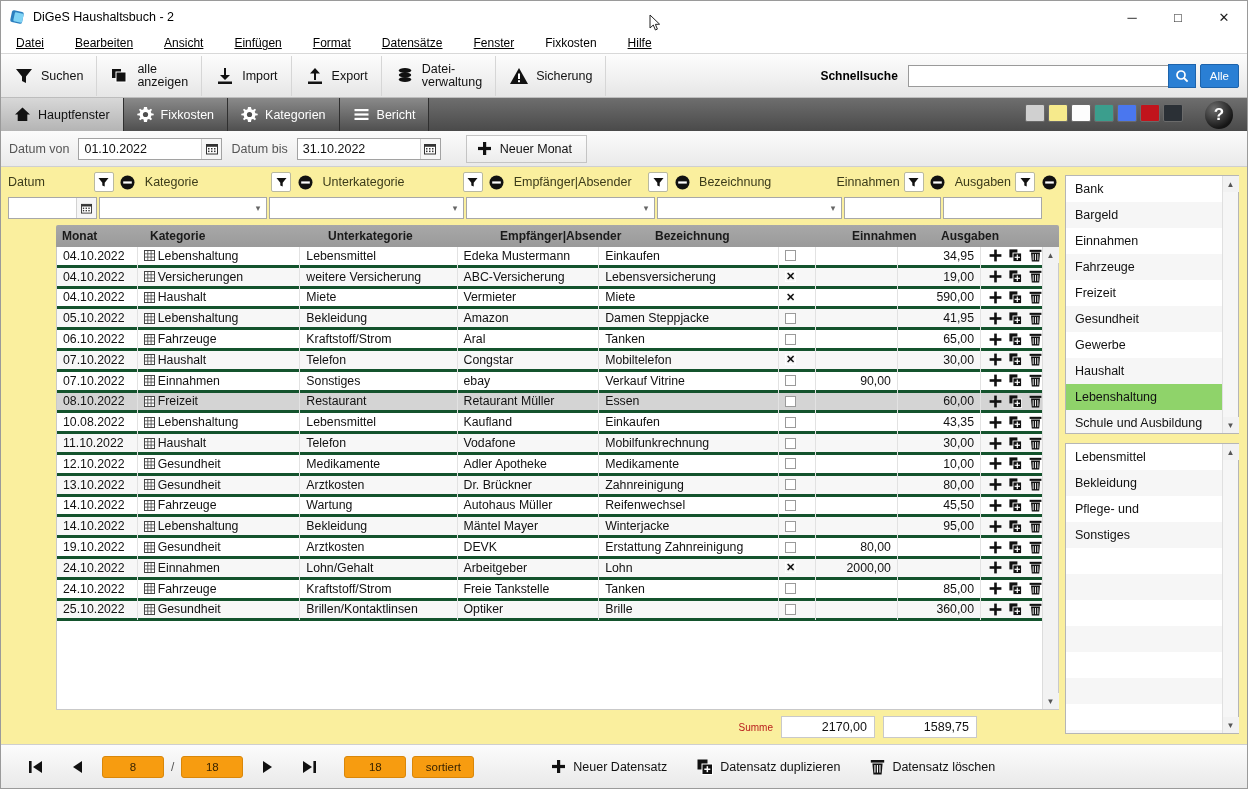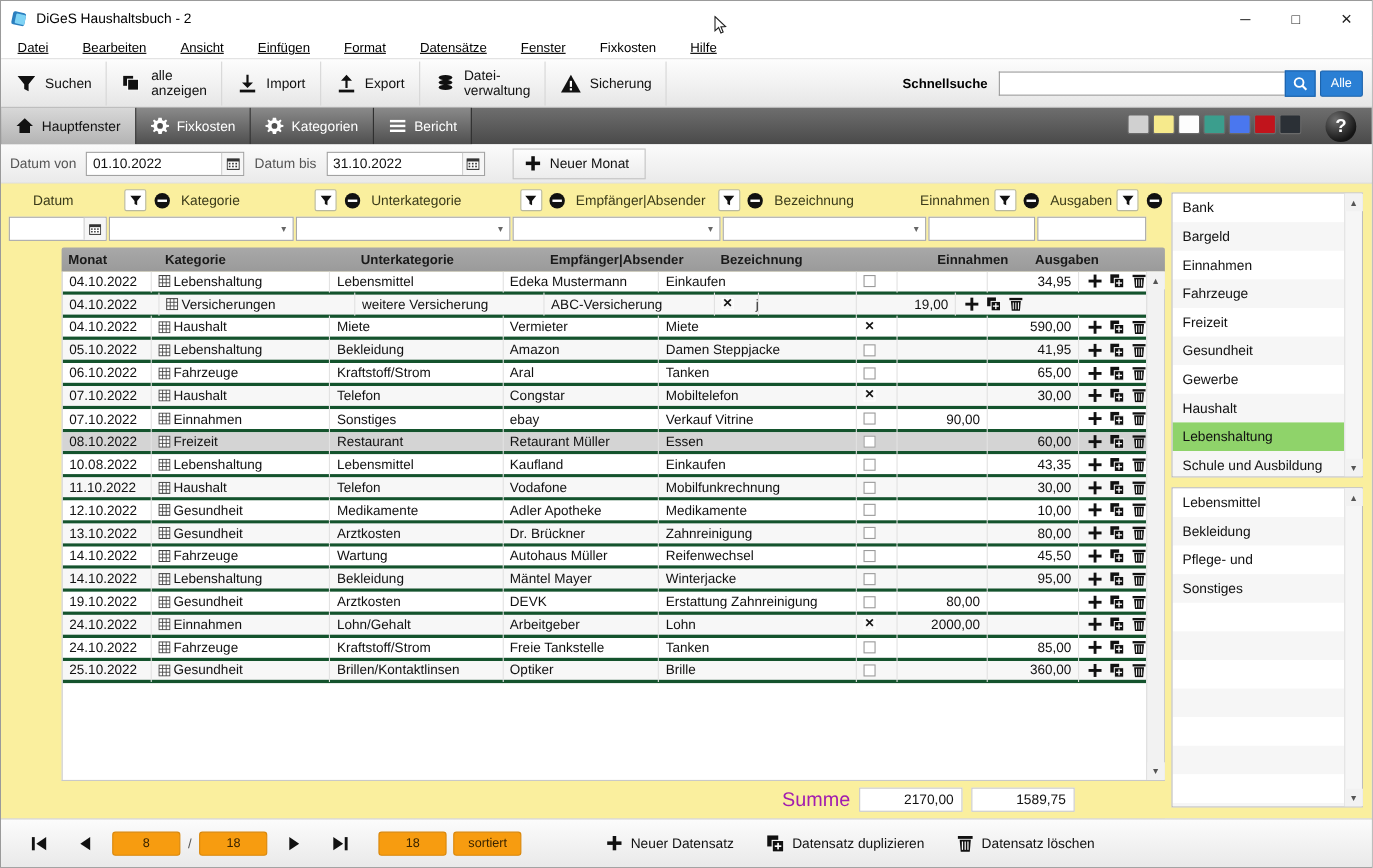--- a/index.html
+++ b/index.html
@@ -154,21 +154,21 @@
     display: flex; align-items: center; gap: 8px;
     font-size: 12.5px; color: #111; cursor: pointer;
   }
 
   
   .body-wrap { flex: 1 1 auto; display: flex; background: #faef9e; min-height: 0; }
   .left-pane { flex: 1 1 auto; min-width: 0; display: flex; flex-direction: column; background: #faef9e; }
 
   
   .filterbar { height: 58px; flex: 0 0 58px; position: relative; }
-  .fb-row1 { height: 30px; display: flex; align-items: flex-start; padding-left: 22px; }
+  .fb-row1 { height: 30px; display: flex; align-items: flex-start; }
   .fb-cell { display: flex; align-items: center; height: 30px; }
   .fb-label { font-size: 12.5px; color: #3b3b1a; padding-left: 7px; white-space: nowrap; }
   .fbtn {
     width: 20px; height: 20px; margin-left: 4px;
     background: #fff; border: 1px solid #b9b9a0; border-radius: 2px;
     display: flex; align-items: center; justify-content: center; cursor: pointer;
   }
   .fbtn.circ { background: transparent; border: none; }
   .fb-row2 { height: 26px; display: flex; align-items: flex-start; }
   .fi {
@@ -228,21 +228,21 @@
     justify-content: space-between; align-items: center;
   }
   .vs-arrow { width: 16px; height: 16px; display: flex; align-items: center; justify-content: center;
     font-size: 8px; color: #555; cursor: pointer; background: #f2f2f2; }
 
   
   .summe-bar {
     height: 34px; flex: 0 0 34px; display: flex; align-items: center;
     justify-content: flex-end; padding-right: 82px; gap: 8px;
   }
-  .summe-label { font-size: 18px; color: #a21caf; }
+  .summe-label { font-size: 10px; color: #b91c1c; }
   .summe-val {
     width: 94px; height: 22px; background: #fff; border: 1px solid #c9c9c9;
     display: flex; align-items: center; justify-content: flex-end;
     padding-right: 7px; font-size: 12.5px; color: #111;
   }
 
   
   .right-pane {
     width: 188px; flex: 0 0 188px; padding: 8px 8px 10px 6px;
     display: flex; flex-direction: column; gap: 9px;
@@ -676,20 +676,21 @@
                     <rect x="0.5" y="0.5" width="10" height="10" fill="#fff" stroke="#444"></rect>
                     <g stroke="#444" stroke-width="0.8">
                       <line x1="0.5" y1="3.8" x2="10.5" y2="3.8"></line>
                       <line x1="0.5" y1="7.1" x2="10.5" y2="7.1"></line>
                       <line x1="3.8" y1="0.5" x2="3.8" y2="10.5"></line>
                       <line x1="7.1" y1="0.5" x2="7.1" y2="10.5"></line>
                     </g>
                   </svg>Versicherungen</div>
                 <div class="cell" style="width:172px">weitere Versicherung</div>
                 <div class="cell" style="width:155px">ABC-Versicherung</div>
+                <div class="cell" style="width:197px">Lebensversicherung</div>
                 <div class="cell" style="width:40px;padding-left:2px">
                   <span class="chkwrap">
                     <span class="chk on">✕</span>
                     <span>ja</span>
                   </span>
                 </div>
                 <div class="cell num" style="width:89px"></div>
                 <div class="cell num" style="width:90px">19,00</div>
                 <div class="rowicons">
                   <svg class="ricon" viewBox="0 0 13 13">

